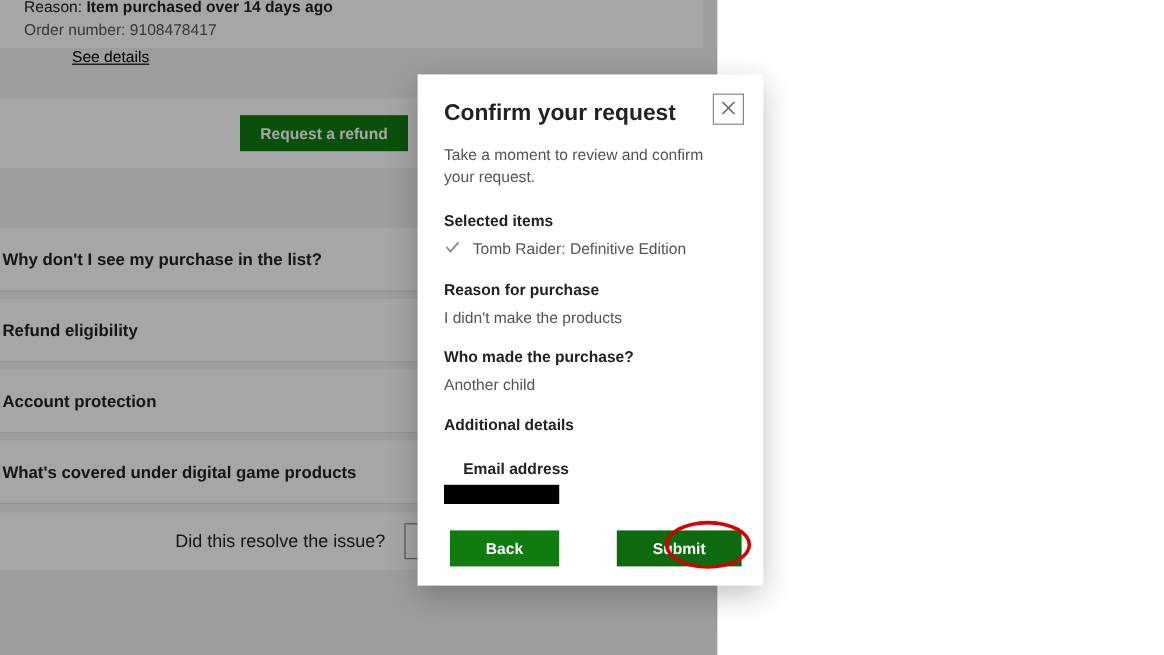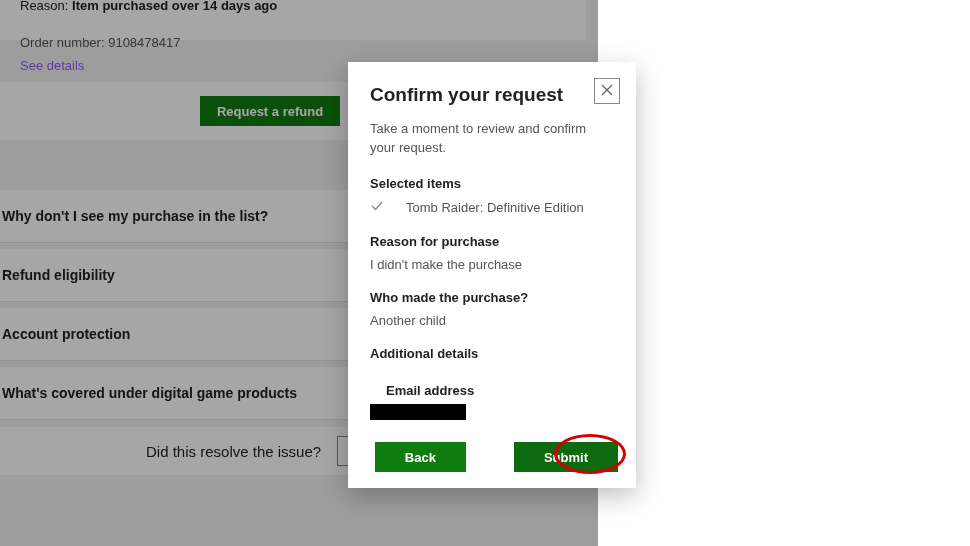--- a/index.html
+++ b/index.html
@@ -9,41 +9,41 @@
   .left-region { position: absolute; left: 0; top: 0; width: 598px; height: 546px; background: #f2f2f2; }
   .right-region { position: absolute; left: 598px; top: 0; width: 372px; height: 546px; background: #fff; }
 
   .dim-overlay { position: absolute; inset: 0; background: rgba(0,0,0,0.35); }
 
   
   .card-top { position: absolute; left: -30px; top: -30px; width: 616px; height: 70px; background: #fff; color: #1a1a1a; padding: 28px 30px 8px 50px; font-size: 13px; }
   .card-top .reason-line { color: #222; }
   .card-top .reason-label { font-weight: 400; }
   .card-top .reason-val { font-weight: 600; }
-  .card-top .order-line { color: #555; margin-top: 22px; }
-  .card-top .see-details { color: #8b5cf6; margin-top: 8px; display: inline-block; cursor: pointer; font-size: 13px; }
+  .card-top .order-line { color: #555; margin-top: 4px; }
+  .card-top .see-details { color: #000000; text-decoration: underline; margin-top: 8px; display: inline-block; cursor: pointer; font-size: 13px; margin-left: 40px; }
 
   .refund-bar { position: absolute; left: -30px; top: 82px; width: 616px; height: 58px; background: #fff; }
   .btn-refund { position: absolute; left: 230px; top: 14px; height: 30px; width: 140px; background: #107c10; color: #fff; font-size: 13px; font-weight: 600; border: none; }
 
   .faq-list { position: absolute; left: -30px; top: 190px; width: 616px; }
   .faq-item { background: #fff; border-bottom: 1px solid #e0e0e0; padding: 18px 18px 18px 32px; font-size: 14px; font-weight: 600; color: #222; margin-bottom: 6px; }
 
   .resolve-bar { position: absolute; left: -30px; top: 427px; width: 616px; height: 48px; background: #fff; display: flex; align-items: center; justify-content: center; gap: 16px; font-size: 15px; color: #222; }
   .resolve-bar .yes-btn { border: 1px solid #888; background: #fff; padding: 6px 24px; font-size: 14px; }
 
   
   .modal { position: absolute; left: 348px; top: 62px; width: 288px; height: 426px; background: #fff; box-shadow: 0 8px 24px rgba(0,0,0,0.25); padding: 22px 22px 16px 22px; color: #222; }
   .modal h2 { font-size: 19px; font-weight: 700; margin-bottom: 14px; }
   .modal .close { position: absolute; right: 16px; top: 16px; width: 26px; height: 26px; border: 1px solid #888; display: flex; align-items: center; justify-content: center; cursor: pointer; background: #fff; }
   .modal .close svg { width: 12px; height: 12px; }
   .modal .intro { font-size: 13px; color: #555; line-height: 1.45; margin-bottom: 18px; }
   .modal .sec-label { font-size: 13px; font-weight: 600; color: #222; margin-bottom: 8px; }
   .modal .sec-val { font-size: 13px; color: #555; margin-bottom: 18px; }
-  .modal .item-row { display: flex; align-items: center; gap: 22px; font-size: 13px; color: #555; margin-bottom: 18px; }
+  .modal .item-row { display: flex; align-items: center; gap: 10px; font-size: 13px; color: #555; margin-bottom: 18px; }
   .modal .item-row svg { width: 14px; height: 14px; flex-shrink: 0; }
   .modal .email-block { width: 96px; height: 16px; background: #000; margin-top: 2px; }
   .modal-footer { position: absolute; right: 18px; bottom: 16px; display: flex; gap: 10px; }
   .modal-footer button { border: none; color: #fff; font-size: 13px; font-weight: 600; height: 30px; padding: 0 30px; cursor: pointer; }
   .btn-back { background: #107c10; }
   .btn-submit { background: #0e6a0e; margin-left: 38px; }
 
   
   .anno { position: absolute; left: 554px; top: 434px; width: 72px; height: 40px; border: 3px solid #d60000; border-radius: 50%; pointer-events: none; }
 </style>
@@ -102,21 +102,21 @@
     <div class="item-row">
       <span>
         <svg viewBox="0 0 14 14">
             <path d="M2 7 L5.5 10.5 L12 3" stroke="#888" stroke-width="1.4" fill="none"></path>
           </svg>
       </span>
       <span>Tomb Raider: Definitive Edition</span>
     </div>
 
     <div class="sec-label">Reason for purchase</div>
-    <div class="sec-val">I didn't make the purchase</div>
+    <div class="sec-val">I didn't make the products</div>
 
     <div class="sec-label">Who made the purchase?</div>
     <div class="sec-val">Another child</div>
 
     <div class="sec-label" style="margin-bottom:22px;">Additional details</div>
 
     <div class="sec-label" style="margin-bottom:6px;padding-left:16px;">Email address</div>
     <div class="email-block"></div>
 
     <div class="modal-footer">

